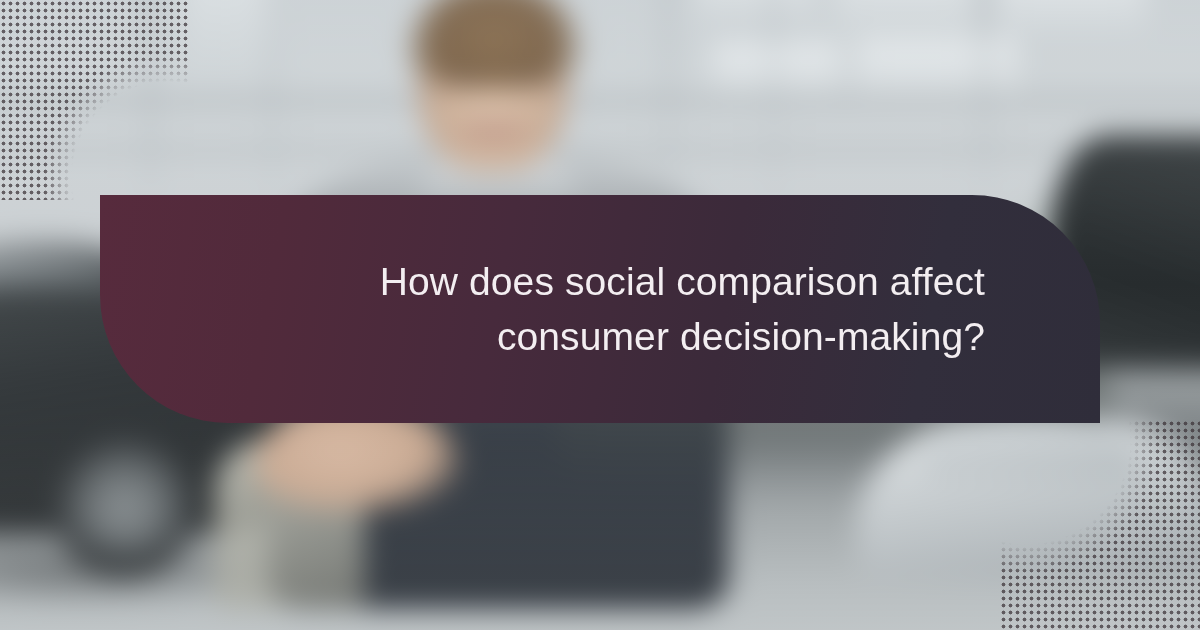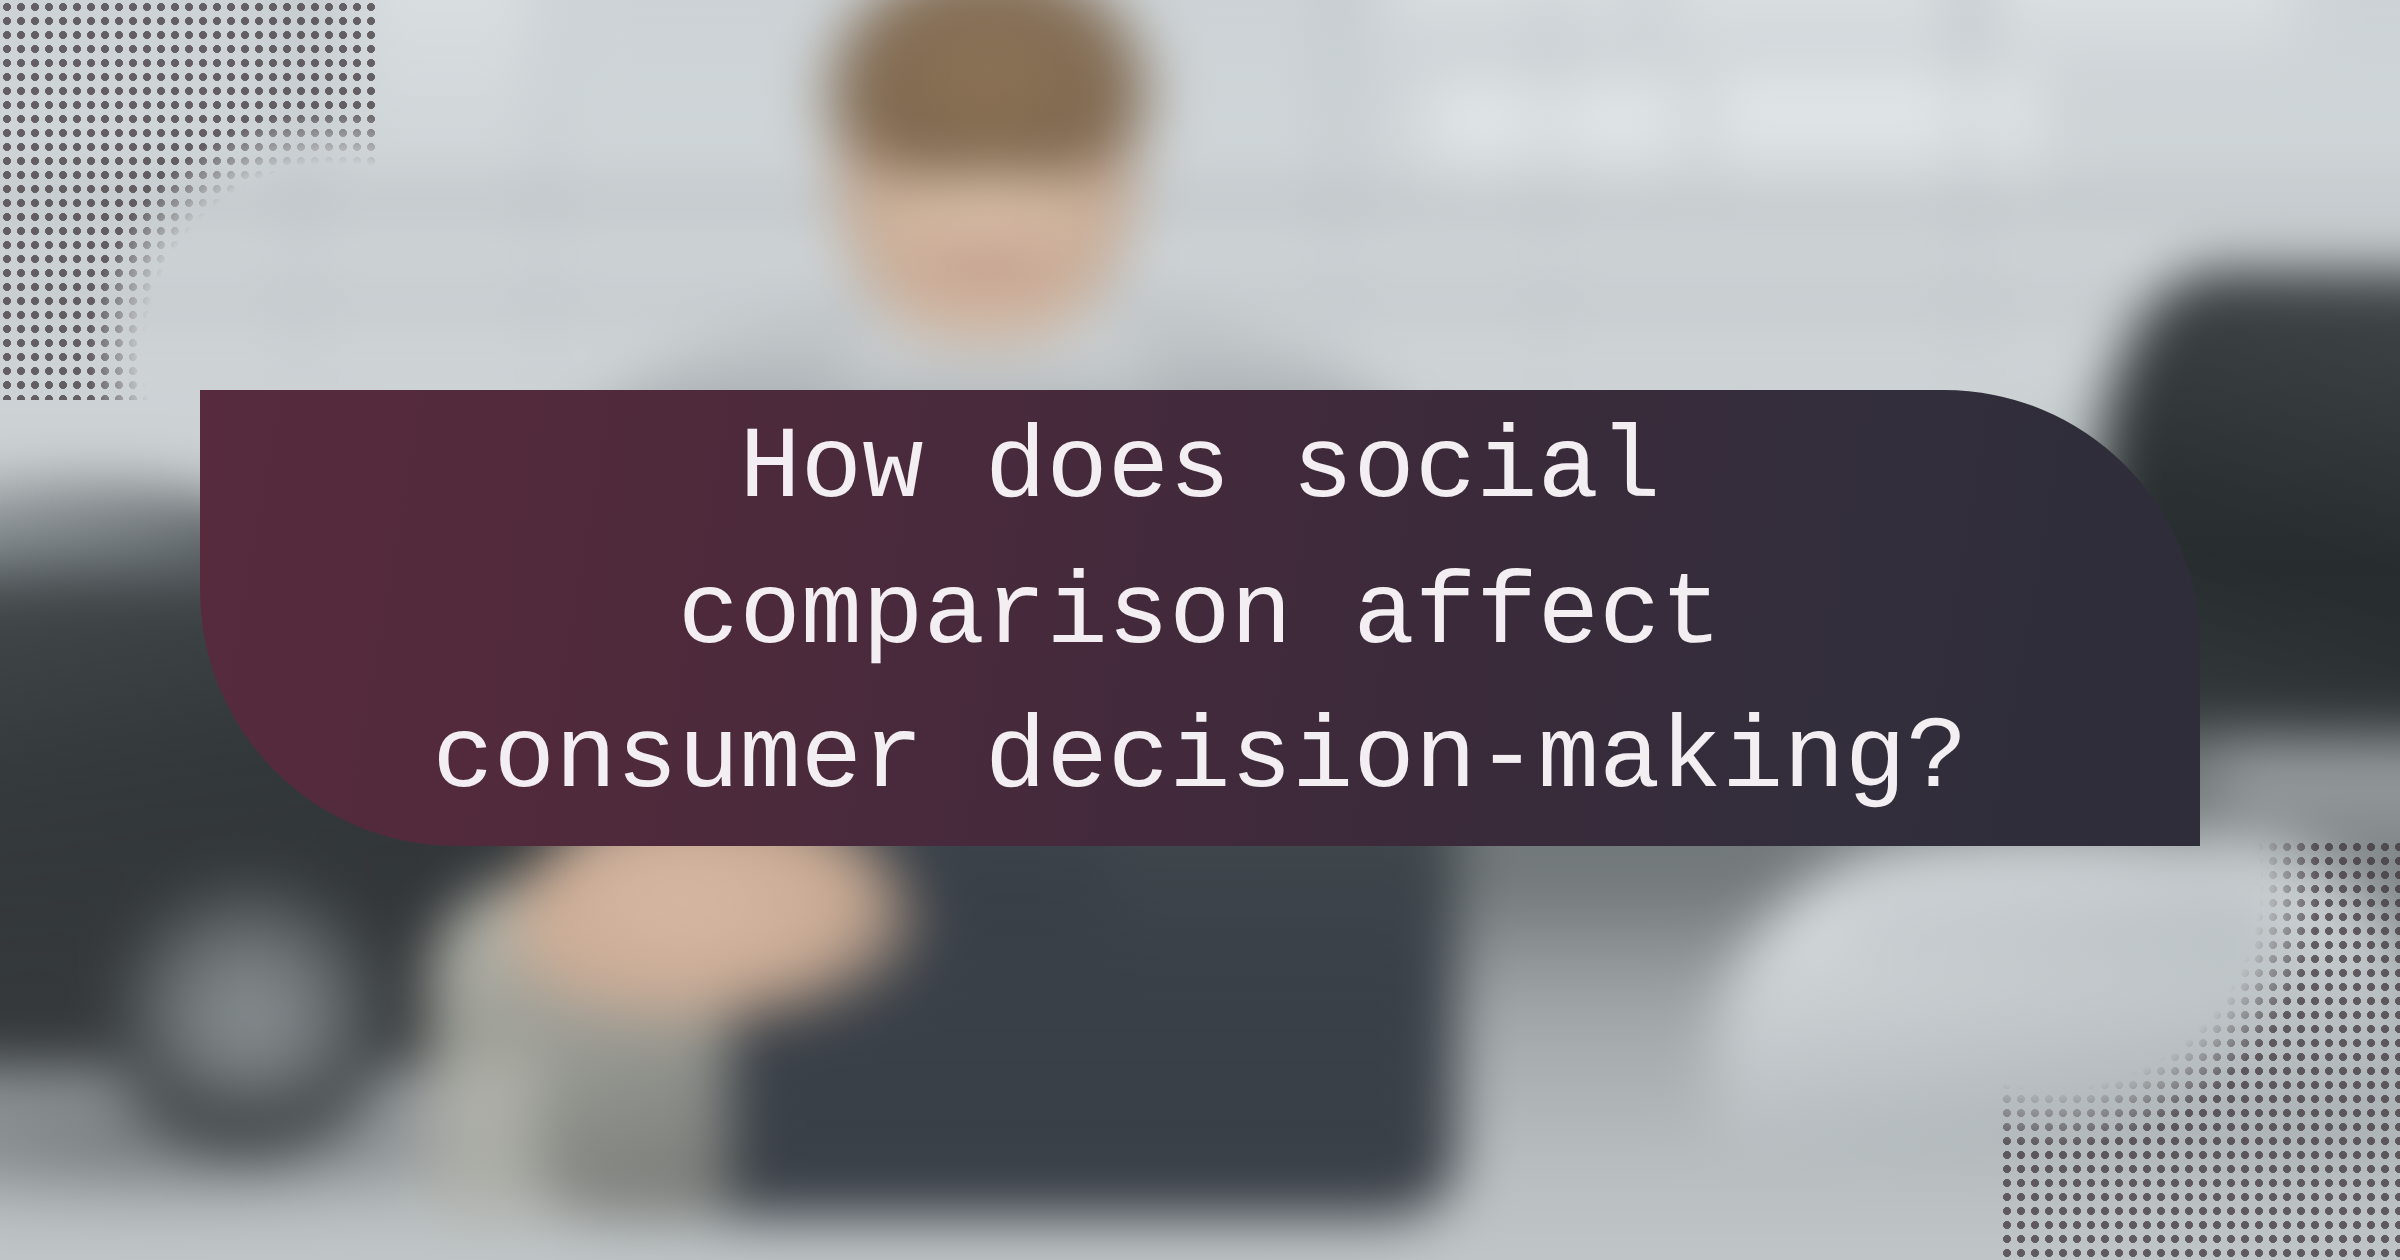--- a/index.html
+++ b/index.html
@@ -235,25 +235,25 @@
         #2f2d3a 100%);
     border-radius:0 128px 0 128px;
     display:flex;
     align-items:center;
     justify-content:center;
     padding:0 60px;
   }
 
   #headline-text {
     color:#f3eef1;
-    font-family:Liberation Mono, monospace;
-    font-size:51px;
+    font-family:Liberation Sans, sans-serif;
+    font-size:39px;
     font-weight:400;
     line-height:1.42;
-    text-align:center;
+    text-align:right;
     letter-spacing:.1px;
     max-width:770px;
   }
 </style>
 </head>
 <body>
 
 <div id="og-card">
 
   <div id="bg-blur-wrap">

